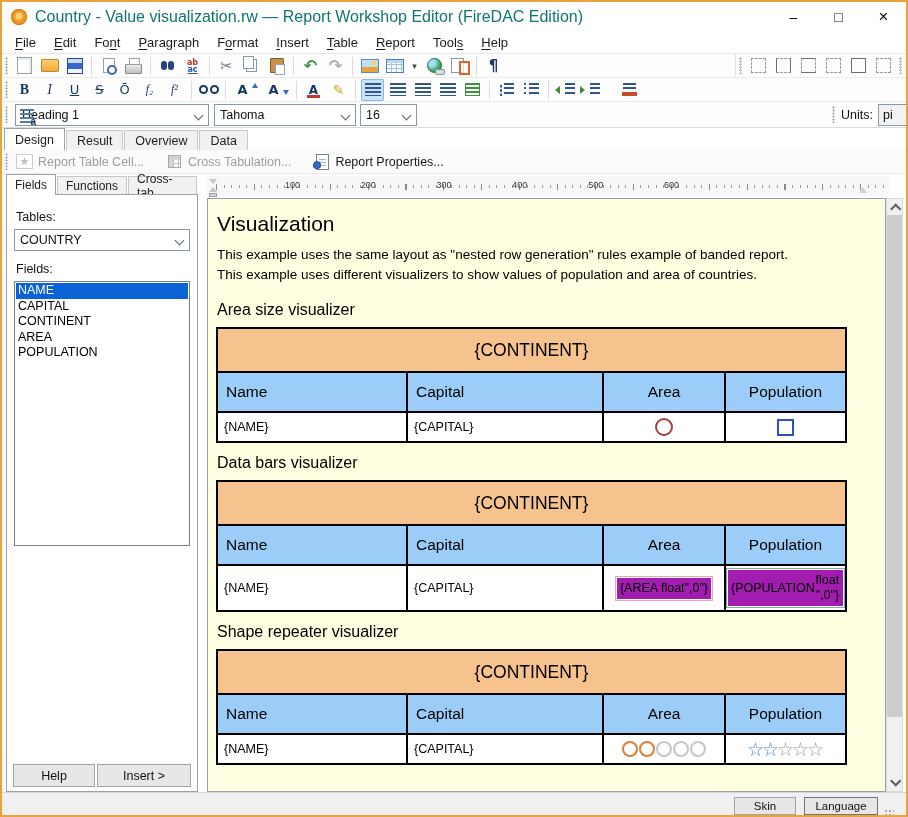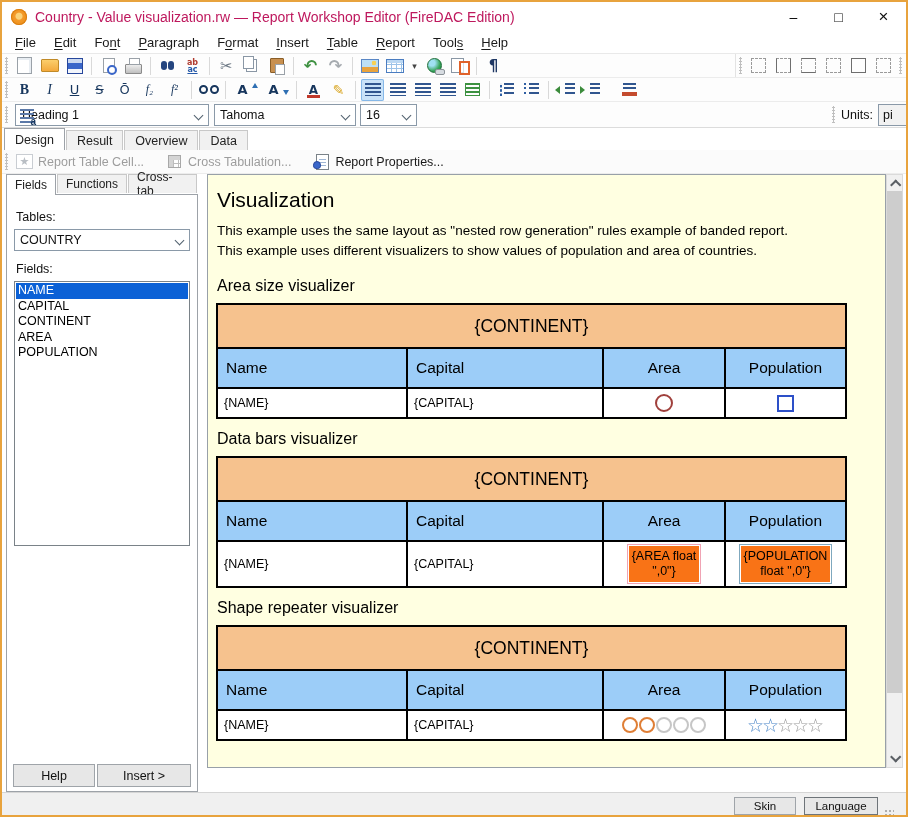--- a/index.html
+++ b/index.html
@@ -2,21 +2,21 @@
 <html><head>
 <meta charset="utf-8">
 <style>
   html,body{margin:0;padding:0}
   body{width:908px;height:817px;box-sizing:border-box;border:2px solid #E8A33D;background:#FFF;
        font-family:"Liberation Sans","DejaVu Sans",sans-serif;overflow:hidden;position:relative;color:#111}
   
   .titlebar{height:30px;display:flex;align-items:center;background:#FFF}
   .app-icon{width:16px;height:16px;margin:0 8px 0 9px;border-radius:8px;
             background:radial-gradient(circle at 50% 45%,#FBD37A 3px,#F49B2B 4px,#E8890F);box-shadow:inset 0 0 0 1px #D97E10}
-  .title{font-size:14px;color:#be185d;flex:1;white-space:nowrap;overflow:hidden}
+  .title{font-size:16px;color:#0f766e;flex:1;white-space:nowrap;overflow:hidden}
   .win-controls{display:flex;height:30px}
   .wc{width:45px;height:29px;display:flex;align-items:center;justify-content:center;font-size:14px;color:#111}
   .wc.close{font-size:17px}
   
   .menubar{height:22px;display:flex;align-items:center;padding-left:4px;border-bottom:1px solid #E9E9E9;box-sizing:border-box}
   .menu-item{font-size:13px;padding:2px 9px;color:#1A1A1A;white-space:nowrap}
   .menu-item u{text-underline-offset:2px}
   
   .tb-row{display:flex;align-items:center;background:#FDFDFD;border-bottom:1px solid #ECECEC;box-sizing:border-box}
   .r1{height:24px}.r2{height:24px}.r3{height:26px;border-bottom:1px solid #DCDCDC}.r4{height:24px;background:#FBFBFB}
@@ -130,21 +130,21 @@
           repeating-linear-gradient(0deg,rgba(0,0,0,0) 0 3px,#BDBDBD 3px 4px)}
   .ri-star::before{content:"★";position:absolute;inset:0;display:flex;align-items:center;justify-content:center;
         font-size:11px;color:#B9BEC4;border:1px solid #C9CDD2;background:#FFF;font-family:"DejaVu Sans",sans-serif}
   .ri-props::before{content:"";position:absolute;left:3px;top:0;width:11px;height:14px;background:#FFF;border:1px solid #7A8288;
         background-image:repeating-linear-gradient(180deg,rgba(0,0,0,0) 0 2px,#9FB6D4 2px 3px);
         background-size:7px 9px;background-position:2px 2px;background-repeat:no-repeat}
   .ri-props::after{content:"";position:absolute;left:0;bottom:0;width:6px;height:6px;background:#3A66C9;border:1px solid #27479B;border-radius:50% 50% 40% 40%}
   
   .main{display:flex;height:618px;background:#FFF}
   .sidebar{width:192px;margin-left:4px;display:flex;flex-direction:column}
-  .side-tabs{display:flex;height:21px}
+  .side-tabs{display:flex;align-items:flex-end;height:21px}
   .stab{box-sizing:border-box;height:19px;display:inline-flex;align-items:center;padding:0 8px;font-size:12px;
         background:#F1F1F1;border:1px solid #C8C8C8;border-bottom:none;margin-right:1px;color:#222}
   .stab.active{height:21px;background:#FFF;border-color:#9DA2A8;z-index:3;position:relative}
   .side-panel{flex:1;border:1px solid #9DA2A8;background:#FFF;position:relative;padding:6px 7px;box-sizing:border-box;margin-top:-1px}
   .lbl{font-size:12.5px;color:#111;margin:9px 0 5px 2px}
   .lbl.second{margin-top:11px}
   .tables-combo{width:100%}
   .listbox{box-sizing:border-box;width:100%;height:265px;border:1px solid #7A8288;background:#FFF;padding:1px;
            font-size:12.5px;color:#000;overflow:hidden;margin-top:2px}
   .list-item{height:15.5px;line-height:15.5px;padding-left:2px;white-space:nowrap}
@@ -194,22 +194,22 @@
   .tr.head .cn,.tr.head .cc{padding-left:8px}
   .tr.head .ca,.tr.head .cp{justify-content:center}
   .tr.data .td{background:#FFF;font-size:12.5px}
   .t1 .tr.data .td{height:28px}
   .t2 .tr.data .td{height:44px}
   .t3 .tr.data .td{height:28px}
   .tr.data .cn,.tr.data .cc{padding-left:6px}
   .tr.data .ca,.tr.data .cp{justify-content:center}
   .viz-circle{width:14px;height:14px;border:2px solid #A0403C;border-radius:50%}
   .viz-square{width:13px;height:13px;border:2px solid #2D50C8}
-  .databox{display:inline-flex;flex-direction:column;align-items:center;justify-content:center;text-align:center;
-           font-size:12.5px;line-height:15px;padding:4px 4px;background:#f97316}
+  .databox{display:inline-flex;flex-direction:row;align-items:center;justify-content:center;text-align:center;
+           font-size:12.5px;line-height:15px;padding:4px 4px;background:#a21caf}
   .pinkbox{border:1px solid #F0A3B4;box-shadow:inset 0 0 0 1px #FFF}
   .steelbox{border:1px solid #7FA8BE;box-shadow:inset 0 0 0 1px #FFF}
   .shape-row{display:flex;align-items:center}
   .viz-dot{width:12px;height:12px;border:2px solid;border-radius:50%;background:#FFF;margin:0 0.5px}
   .c-orange{border-color:#DF7E35}.c-gray{border-color:#C6C6C6}
   .star{font-size:19px;line-height:19px;margin:0 -1px;font-family:"DejaVu Sans",sans-serif}
   .s-blue{color:#4A86C8}.s-gray{color:#9A9A9A}
   
   .statusbar{height:27px;box-sizing:border-box;background:#F0F0F0;border-top:1px solid #D5D5D5;display:flex;align-items:center;justify-content:flex-end;padding-right:12px}
   .btn.small{height:18px;font-size:11.5px;margin-left:8px}
@@ -422,20 +422,36 @@
           <div class="list-item"><span>POPULATION</span></div>
       </div>
       <div class="side-buttons">
         <span class="btn help">Help</span>
         <span class="btn insert">Insert &gt;</span>
       </div>
     </div>
   </div>
 
   <div class="editor">
+    <div class="ruler">
+      <div class="ruler-band">
+        <span class="ruler-nums">
+          <span class="ruler-num">100</span>
+            <span class="ruler-num">200</span>
+            <span class="ruler-num">300</span>
+            <span class="ruler-num">400</span>
+            <span class="ruler-num">500</span>
+            <span class="ruler-num">600</span>
+        </span>
+        <span class="mk-first"></span>
+        <span class="mk-left"></span>
+        <span class="mk-box"></span>
+        <span class="mk-right"></span>
+      </div>
+    </div>
     <div class="docwrap">
       <div class="doc">
         <div class="h1">Visualization</div>
         <div class="para">This example uses the same layout as "nested row generation" rules example of banded report.</div>
         <div class="para">This example uses different visualizers to show values of population and area of countries.</div>
 
         <div class="h2">Area size visualizer</div>
         <div class="rtable t1">
           <div class="tr cont">
               <div class="td continent">{CONTINENT}</div>

